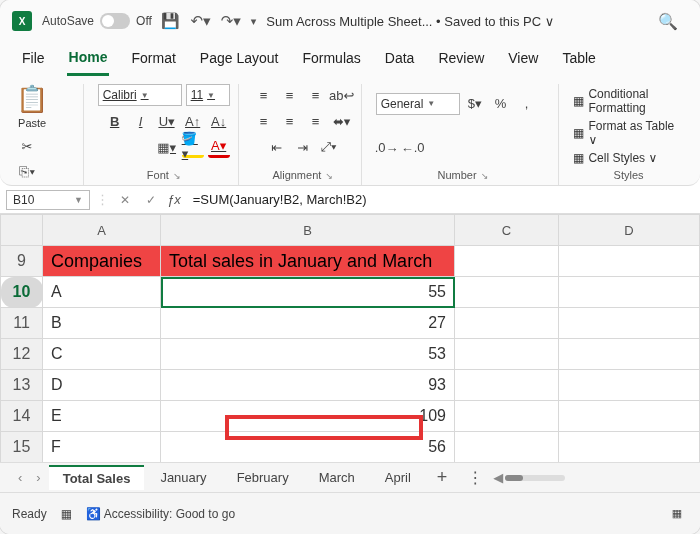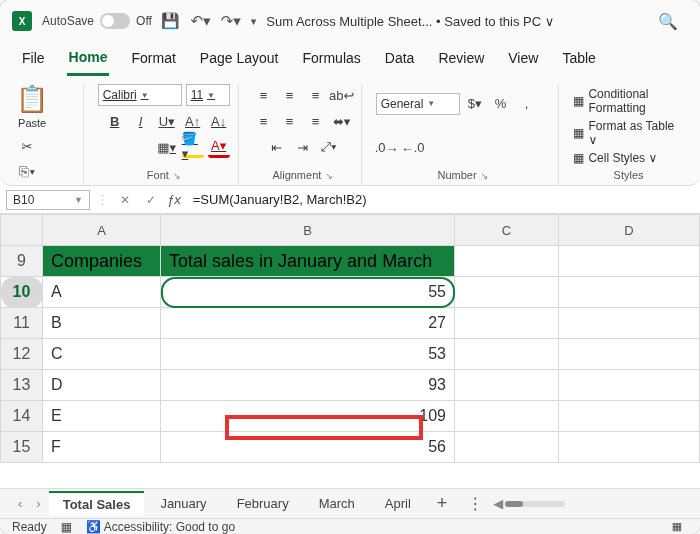--- a/index.html
+++ b/index.html
@@ -38,28 +38,28 @@
 .grid-area { flex:1; position:relative; background:#fff; overflow:hidden; }
 .sheet { border-collapse:collapse; width:100%; }
 .sheet th, .sheet td { border:1px solid #d8d8d8; font-size:16px; font-weight:400; text-align:left; padding:4px 8px; height:31px; }
 .sheet th { background:#f0f0f0; text-align:center; font-weight:400; color:#555; font-size:13px; }
 .corner { width:42px; background:#f0f0f0; }
 .rowhdr { width:42px; text-align:center !important; background:#f0f0f0; color:#555; font-size:13px; }
 .rowhdr.sel { background:#d9d9d9; color:#0a6b37; font-weight:600;border-radius:13px; }
 .colA { width:118px; }
 .colB { width:294px; }
 .colC { width:104px; }
-.hdr-row td.data { background:#15803d; color:#000; font-size:18px; }
-.sel-cell { outline:2px solid #107c41; outline-offset:-2px;border-radius:14px; }
+.hdr-row td.data { background:#ef4444; color:#000; font-size:18px; }
+.sel-cell { outline:2px solid #107c41; outline-offset:-2px; }
 .num { text-align:right !important; }
 .sheet-tabs { height:30px; display:flex; align-items:center; padding:0 12px; gap:2px; background:#f5f5f5; border-top:1px solid #ddd; font-size:13px; }
 .sheet-tabs .nav { color:#888; padding:0 6px; cursor:pointer; }
 .stab { padding:4px 14px; cursor:pointer; color:#444; }
 .stab.active { background:#fff; font-weight:600; border-top:2px solid #107c41; }
-.statusbar { height:16px; display:flex; align-items:center; padding:0 12px; gap:14px; font-size:12px; color:#444; background:#f5f5f5; border-top:1px solid #ddd; }
+.statusbar { height:42px; display:flex; align-items:center; padding:0 12px; gap:14px; font-size:12px; color:#444; background:#f5f5f5; border-top:1px solid #ddd; }
 .statusbar .spacer { flex:1; }
 .styles-col { display:flex; flex-direction:column; gap:4px; font-size:12px; }
 .styles-col div { display:flex; align-items:center; gap:4px; cursor:pointer; }
 .dialog-launcher { font-size:9px; color:#888; margin-left:4px; }
 .plus-tab { font-size:18px; color:#555; padding:0 10px; cursor:pointer; }
 .dots-tab { font-size:16px; color:#555; padding:0 8px; cursor:pointer; }
 .hscroll { width:60px; height:12px; display:flex; align-items:center; }
 .hscroll-track { flex:1; height:6px; background:#ddd; border-radius:3px; position:relative; }
 .hscroll-thumb { position:absolute; left:0; width:18px; height:6px; background:#888; border-radius:3px; }
 .views { display:flex; gap:4px; }

